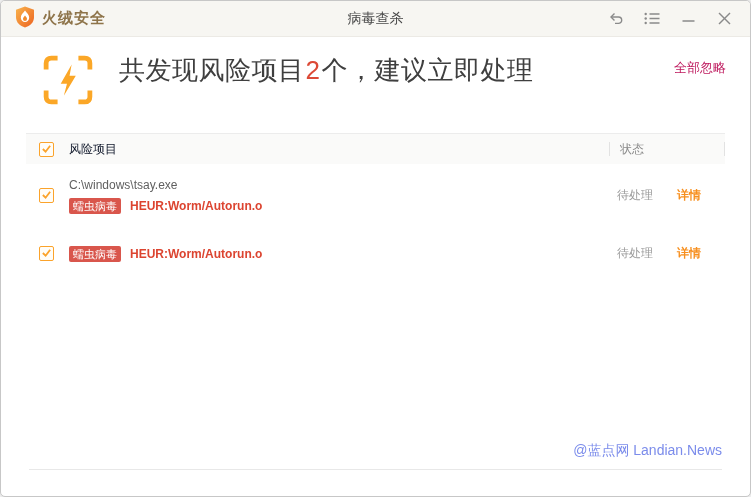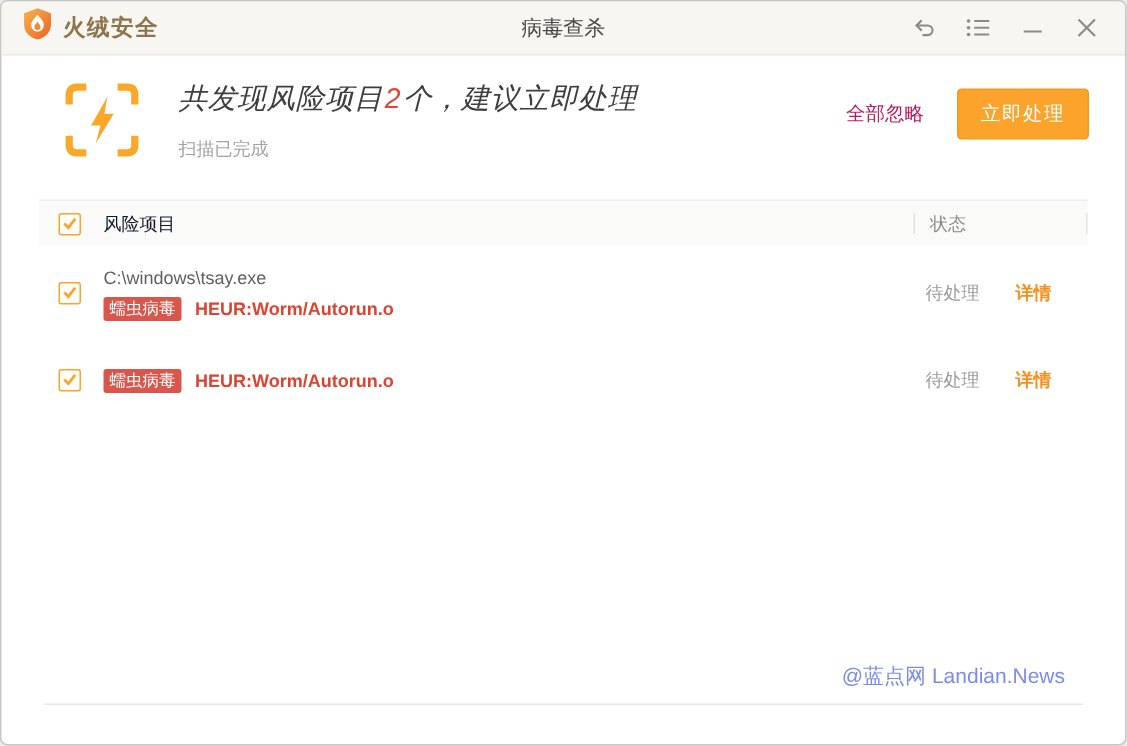--- a/index.html
+++ b/index.html
@@ -22,21 +22,21 @@
   }
   .titlebar-actions { margin-left: auto; display: flex; align-items: center; gap: 12px; z-index: 2; }
   .tb-btn {
     width: 24px; height: 24px; display: flex; align-items: center; justify-content: center;
     color: #8a8a8a; cursor: pointer; background: transparent; border: none;
   }
   
   .summary { display: flex; align-items: flex-start; padding: 14px 24px 0 42px; height: 82px; }
   .scan-icon { width: 50px; height: 50px; margin-top: 4px; flex: 0 0 auto; }
   .summary-text { margin-left: 26px; padding-top: 2px; }
-  .summary-title { font-size: 19px; color: #3f3f3f; letter-spacing: .5px; font-style: italic; }
+  .summary-title { font-size: 26px; color: #3f3f3f; letter-spacing: .5px; }
   .summary-title .count { color: #dc4936; padding: 0 1px; }
   .summary-sub { font-size: 12px; color: #a3a3a3; margin-top: 12px; }
   .summary-actions { margin-left: auto; display: flex; align-items: center; gap: 22px; padding-top: 8px; }
   .link-ignore { font-size: 13px; color: #be185d; cursor: pointer; background: none; border: none; font-family: inherit; }
   .btn-handle {
     background: #fba32b; border: 1px solid #f29a1e; color: #ffffff; font-size: 13px;
     padding: 7px 15px; border-radius: 3px; cursor: pointer; font-family: inherit; letter-spacing: 1px;
   }
   
   .table { margin: 14px 25px 0 25px; }
@@ -64,21 +64,21 @@
   .badge {
     background: #d9564c; color: #ffffff; font-size: 11px; line-height: 16px;
     padding: 0 4px; border-radius: 2px;
   }
   .virus-name { font-size: 12px; font-weight: 700; color: #dc4430; }
   .row .col-status { font-size: 12px; }
   .status-text { color: #9b9b9b; padding-left: 8px; }
   .action-link { color: #f78f1e; font-weight: 700; margin-left: 24px; cursor: pointer; background: none; border: none; font-size: 12px; font-family: inherit; }
   
   .watermark {
-    position: absolute; right: 40px; bottom: 36px;
+    position: absolute; right: 28px; bottom: 36px;
     font-size: 14px; color: #7b8ceb;
   }
   .footer-line { position: absolute; left: 28px; right: 28px; bottom: 26px; height: 1px; background: #e8e8e8; }
 </style>
 </head>
 <body>
 
 <div class="window">
 
   <div class="titlebar">
@@ -143,25 +143,23 @@
           <path d="M45 34 L45 40 Q45 45 40 45 L34 45"></path>
           <path d="M14 45 L8 45 Q3 45 3 40 L3 34"></path>
         </g>
         <path d="M27.5 9 L17 27.5 H23 L20 39 L31.5 20 H25.5 Z" fill="#fba727"></path>
       </svg>
     </span>
     <div class="summary-text">
       <div class="summary-title">
         <span>共发现风险项目</span><span class="count">2</span><span>个，建议立即处理</span>
       </div>
-      <div class="summary-sub">扫描已完成</div>
     </div>
     <div class="summary-actions">
       <button class="link-ignore">全部忽略</button>
-      <button class="btn-handle">立即处理</button>
     </div>
   </div>
 
   <div class="table">
     <div class="thead">
       <div class="col-check">
         <span class="checkbox">
           <svg width="11" height="10" viewBox="0 0 12 11" fill="none">
               <polyline points="2,5.5 5,8.5 10,2" stroke="#fba32b" stroke-width="2"></polyline>
             </svg>

